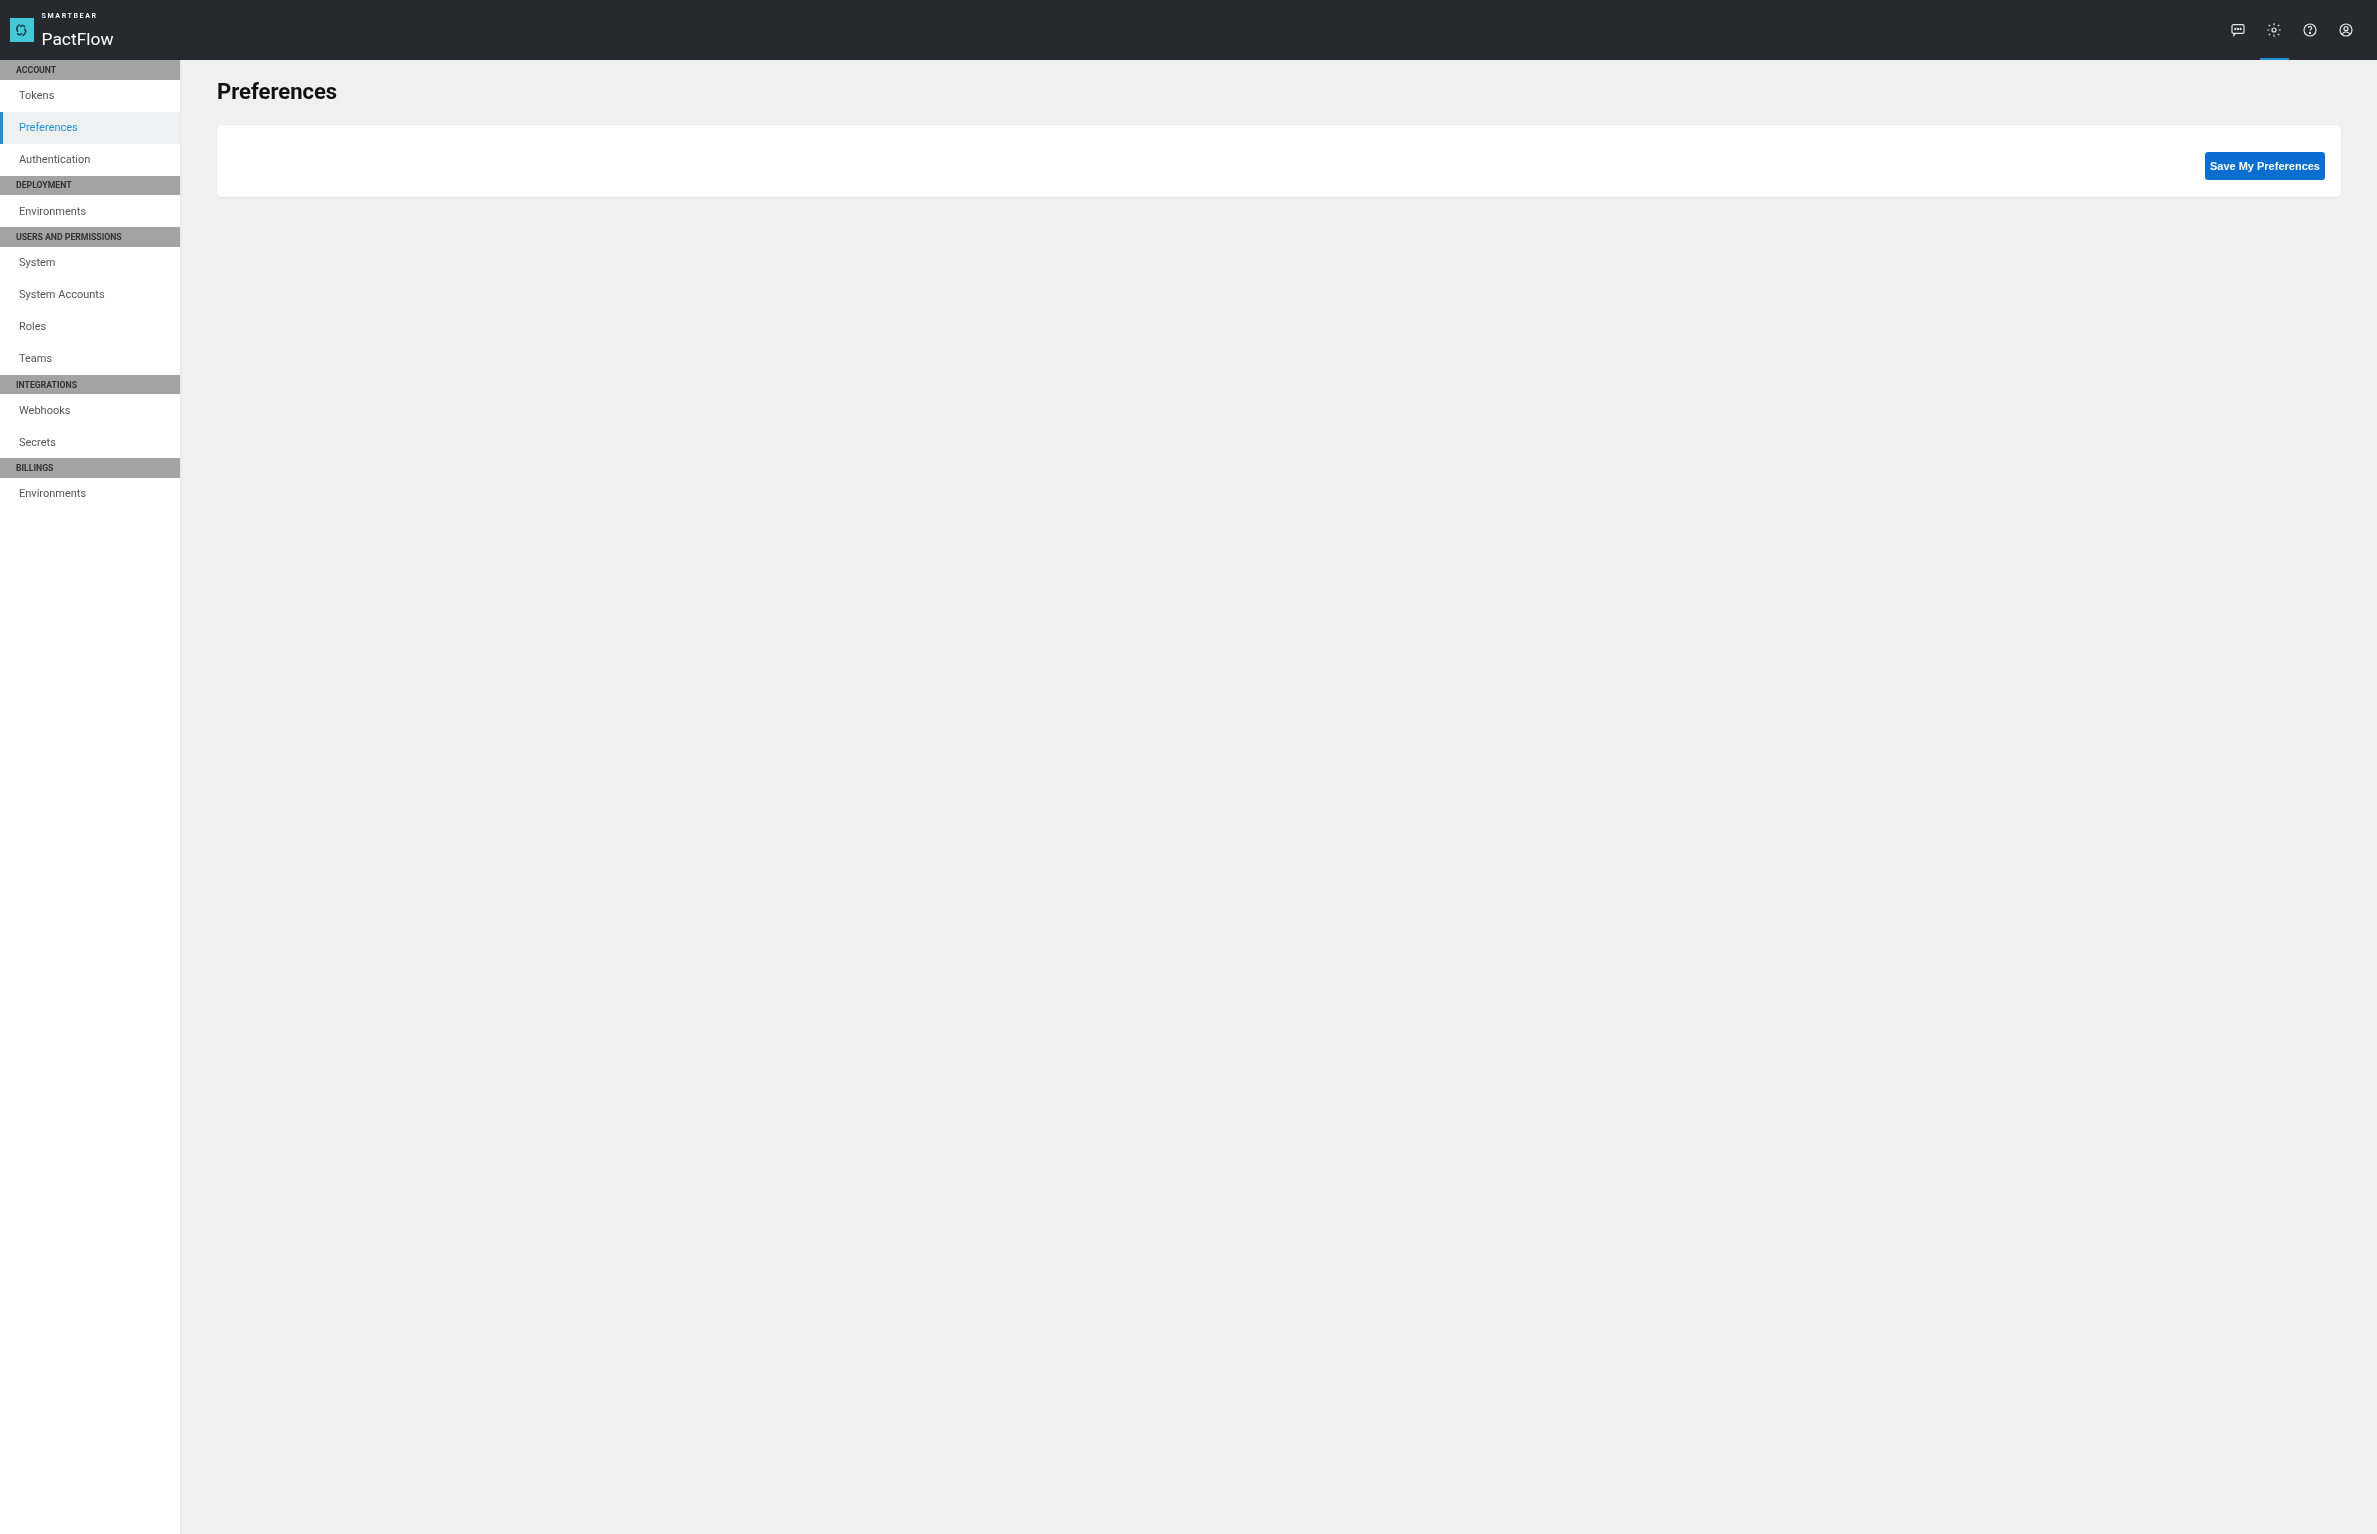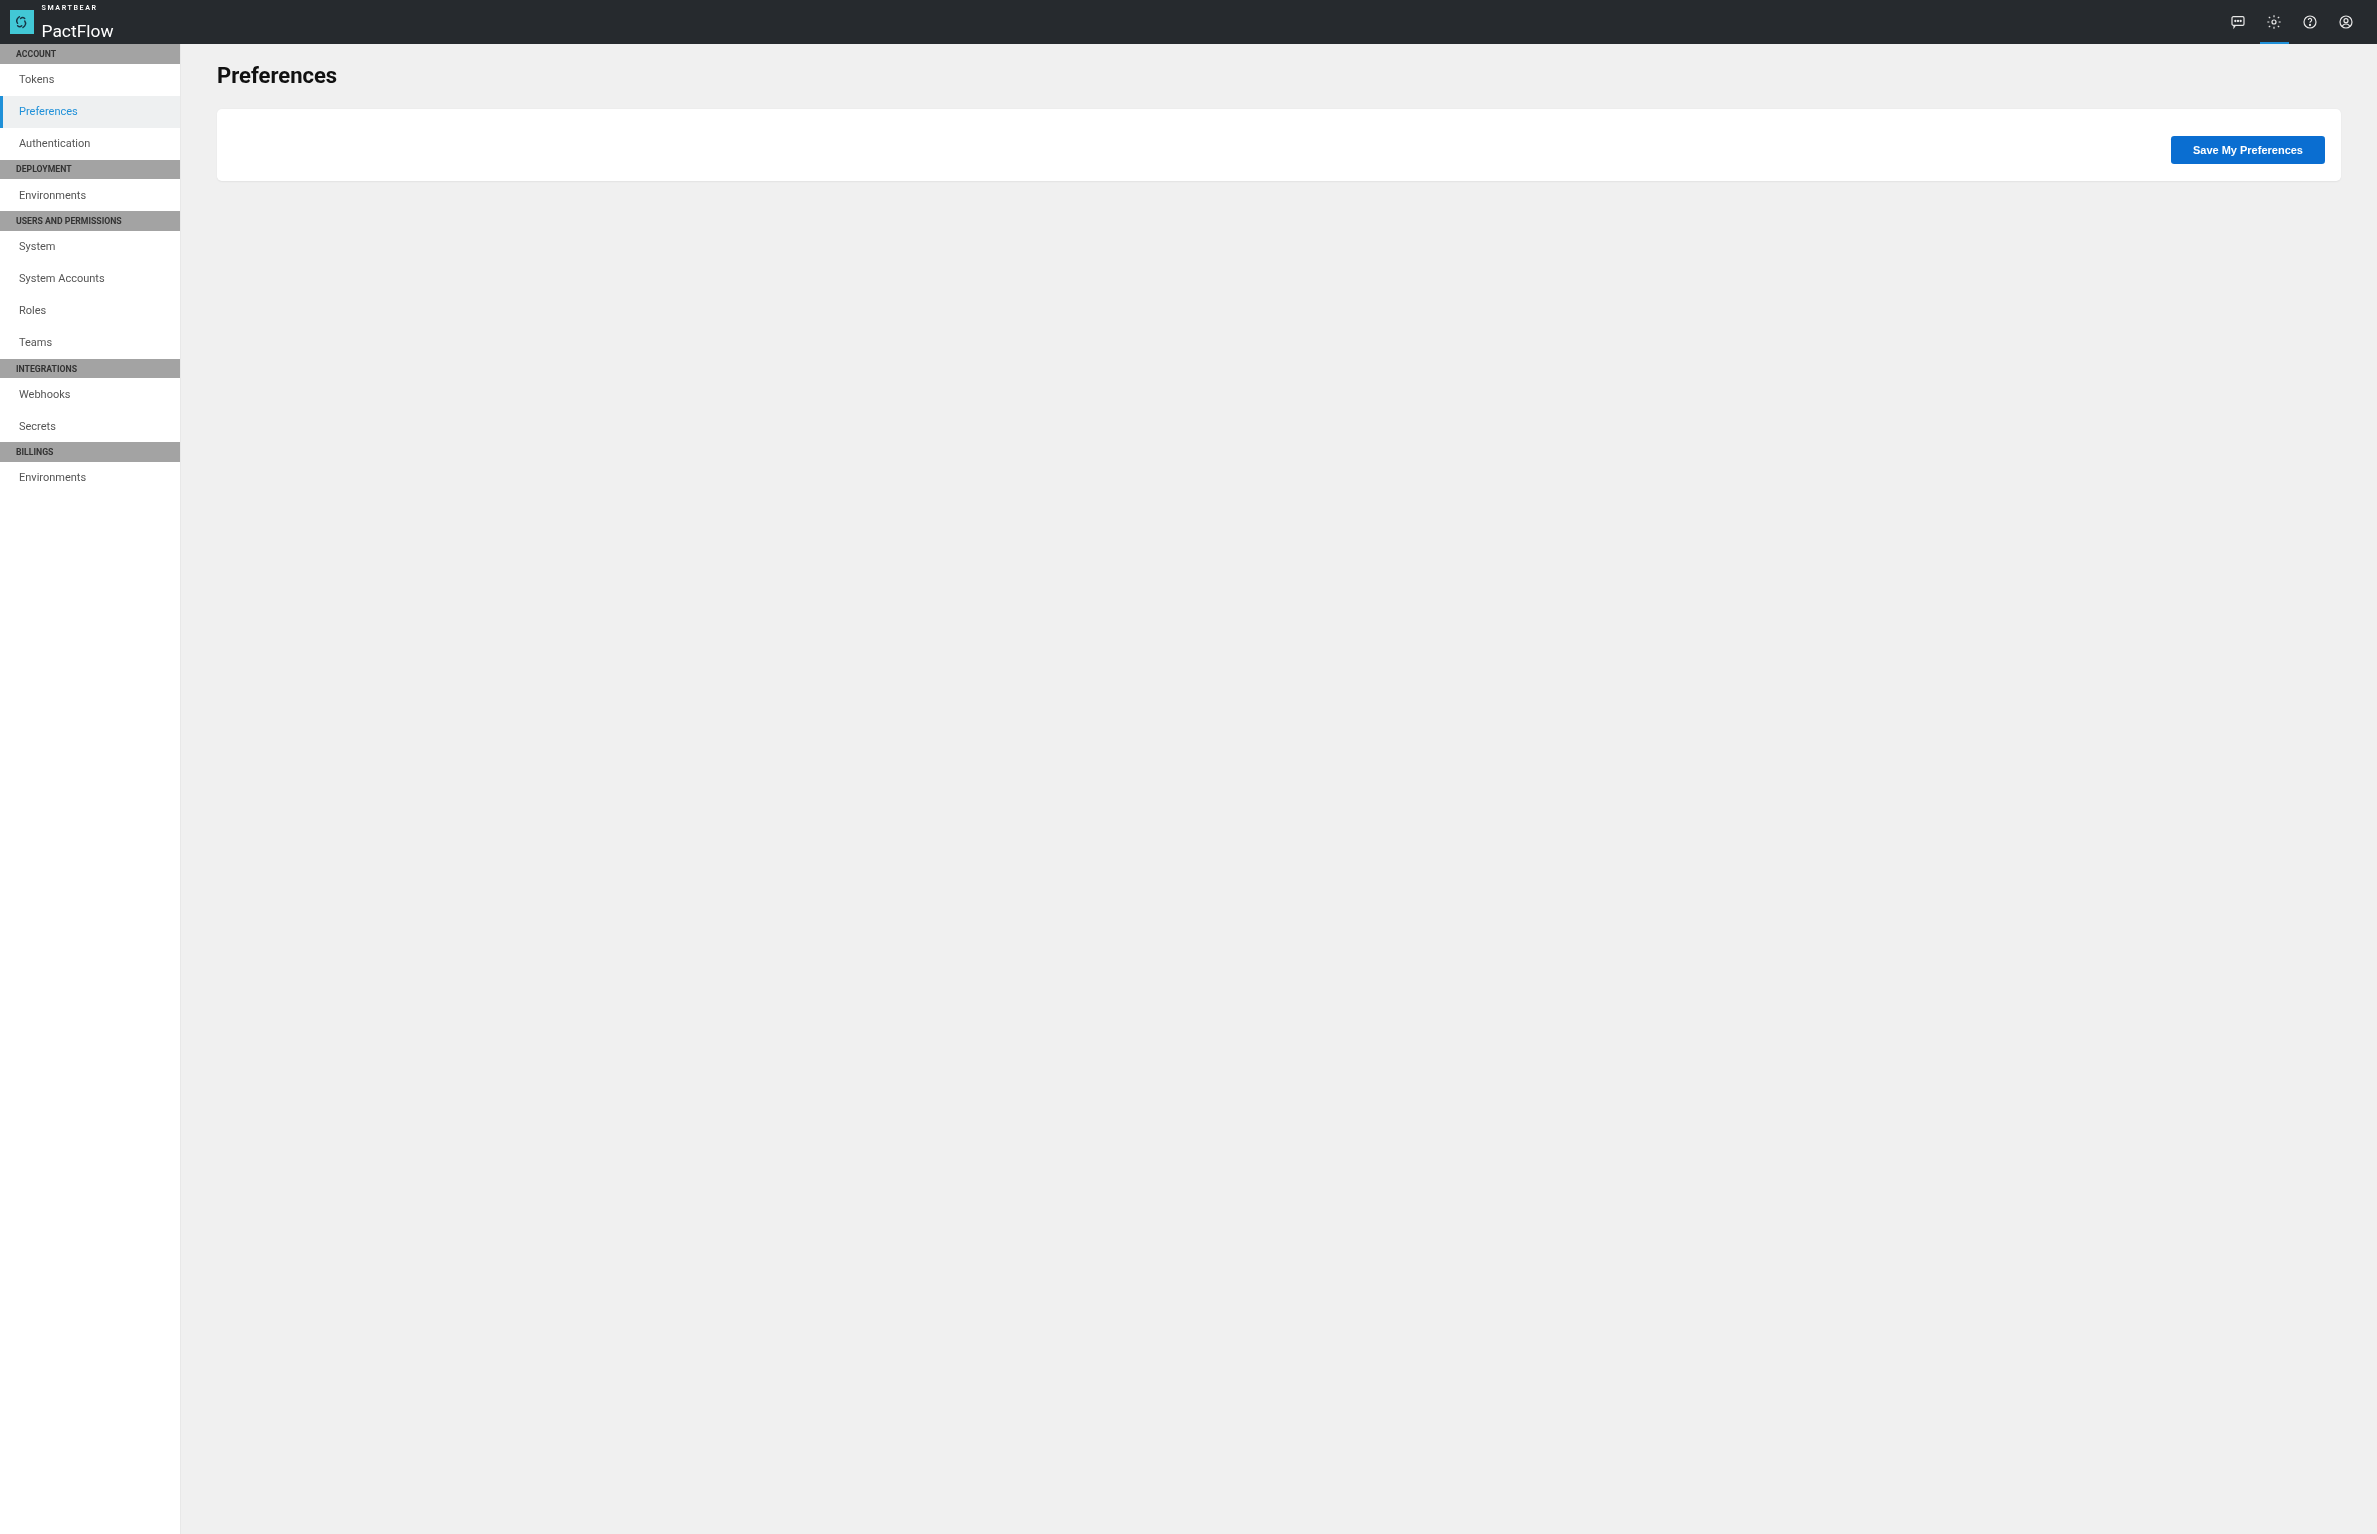--- a/index.html
+++ b/index.html
@@ -1,21 +1,21 @@
 <!DOCTYPE html>
 <html style="font-size:12.7px"><head>
 <meta charset="utf-8">
 <style>
   * { box-sizing: border-box; margin: 0; padding: 0; }
   html, body { height: 100%; font-family: -apple-system, BlinkMacSystemFont, "Segoe UI", Roboto, Helvetica, Arial, sans-serif; }
   body { background: #f0f0f0; color: #333; }
 
   
   .topnav {
-    height: 44px;
+    height: 60px;
     background: #262a2e;
     display: flex;
     align-items: center;
     justify-content: space-between;
     padding: 0 12.7px 0 9.5px;
   }
   .brand { display: flex; align-items: center; gap: 8px; }
   .brand-icon {
     width: 24px; height: 24px;
     background: #42c8d6;
@@ -112,21 +112,21 @@
     background: #fff;
     cursor: pointer;
   }
 
   .actions { display: flex; justify-content: flex-end; margin-top: 12.7px; }
   .btn-primary {
     background: #0a6ed1;
     color: #fff;
     border: none;
     border-radius: 3.2px;
-    padding: 8px 22px;
+    padding: 8px 5px;
     font-size: 11px;
     font-weight: 600;
     cursor: pointer;
   }
 </style>
 </head>
 <body>
 
 <div class="topnav">
   <div class="brand">

